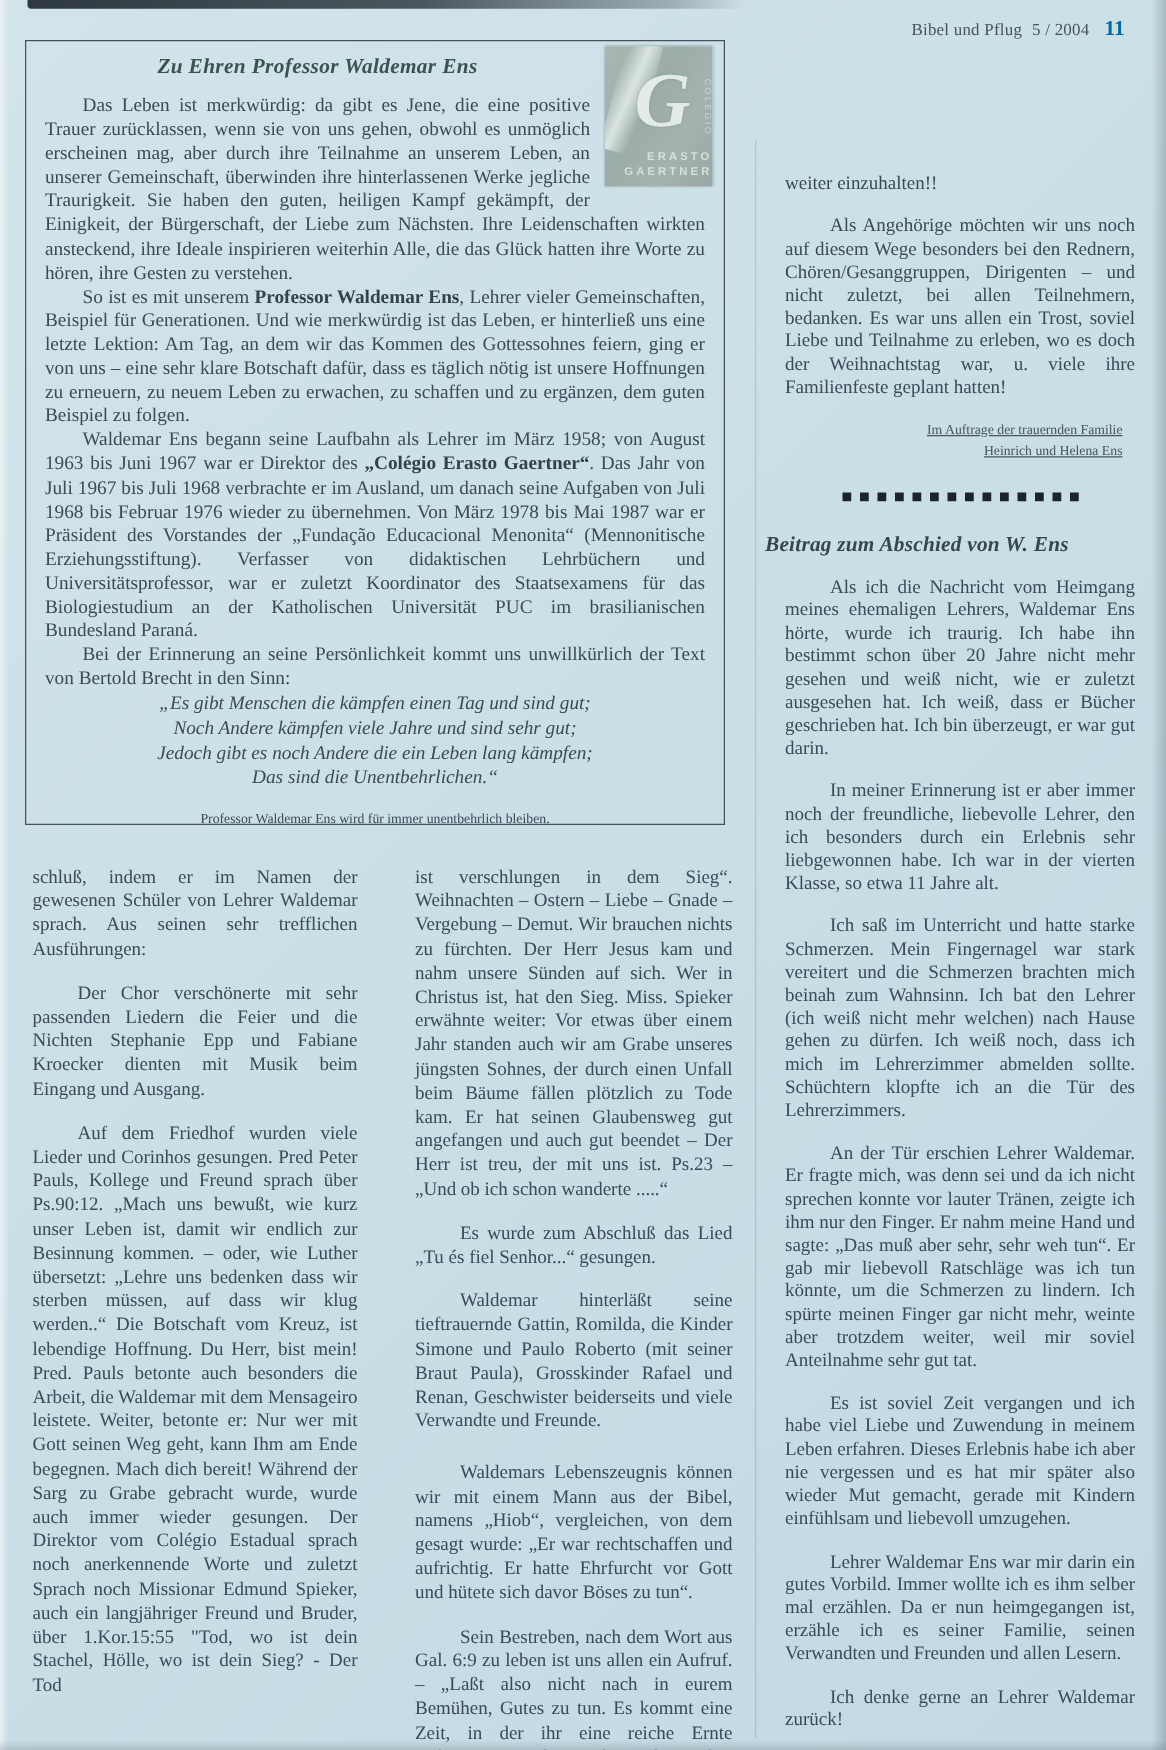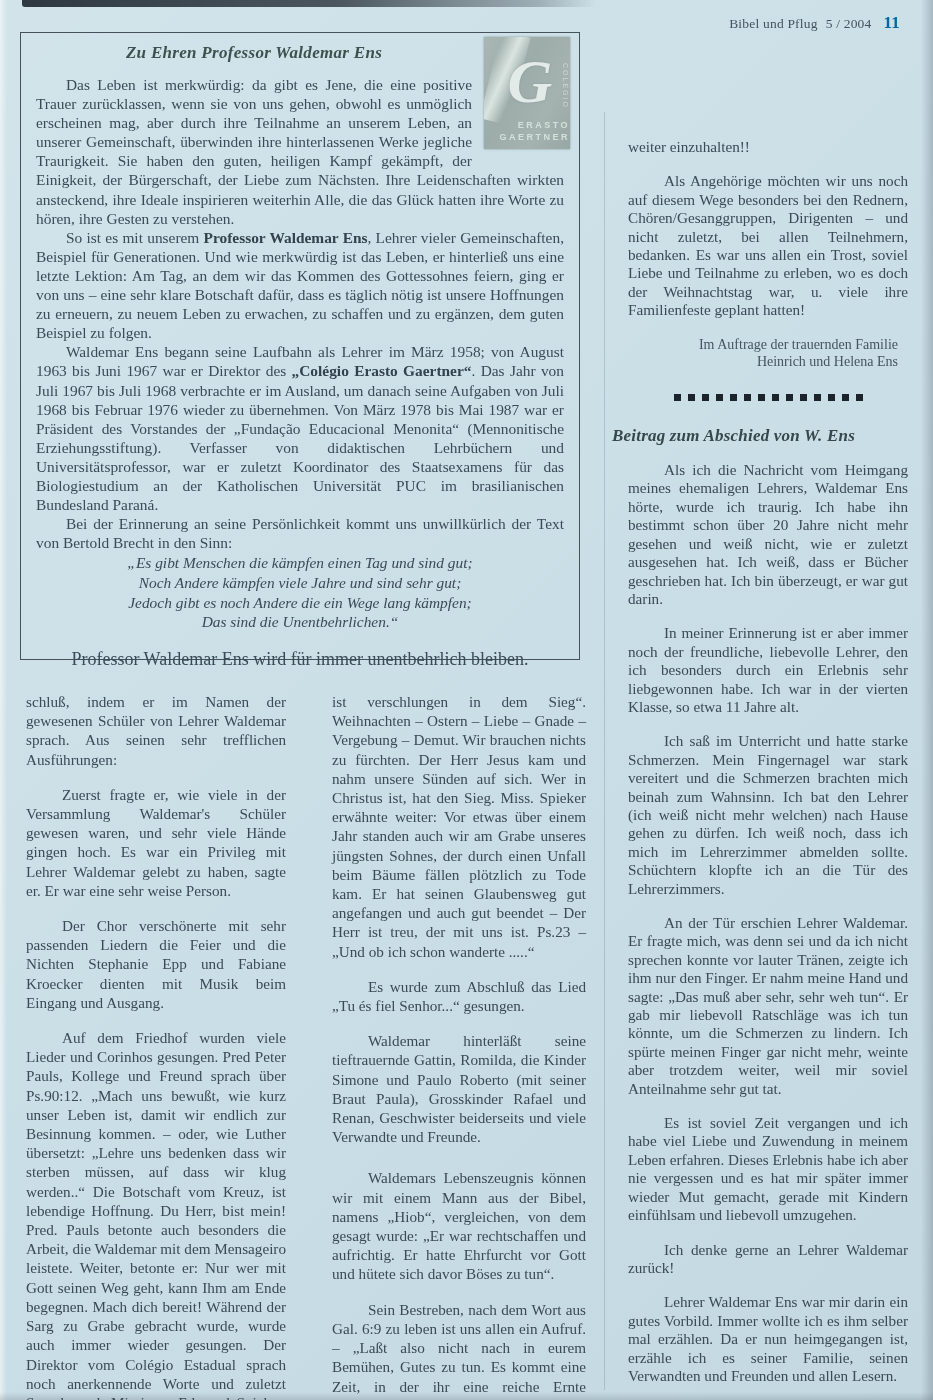--- a/index.html
+++ b/index.html
@@ -47,35 +47,35 @@
   .box .logo .side{position:absolute;right:1px;top:26px;writing-mode:vertical-rl;
     font-size:7px;letter-spacing:2px;color:rgba(214,227,220,.75);
     font-family:"Liberation Sans",sans-serif;}
   .box-title{margin:2px 0 12px 0;text-align:center;font-size:17px;font-weight:bold;
     font-style:italic;color:#3c524e;letter-spacing:.3px;}
   .box p{margin:0;font-size:15.4px;line-height:19.1px;text-align:justify;}
   .box p.ind{text-indent:30px;}
   .box .b{font-weight:bold;color:#33424c;}
   .poem{margin:1px 0 0 0;text-align:center;font-style:italic;}
   .poem div{font-size:15.4px;line-height:19.6px;}
-  .box-closing{margin-top:17px;text-align:center;font-size:18px;}
+  .box-closing{margin-top:17px;text-align:center;font-size:11px;}
 
   
   .col{position:absolute;font-size:15.2px;line-height:19.2px;text-align:justify;}
   .col p{margin:16px;}
   .col p.ind{text-indent:36px;}
   .col p.sp{margin-top:9px;}
   .col p.sp-lg{margin-top:22px;}
   .col-left{left:10px;top:676px;width:292px;}
   .col-mid{left:316px;top:676px;width:286px;}
   .col-right{left:612px;top:122px;width:312px;line-height:18.4px;}
   .col-right p.sp{margin-top:7px;}
 
-  .sig{text-align:right;font-size:14px;line-height:17px;color:#47545f;margin-top:8px;
-    padding-right:26px;}
+  .sig{text-align:right;font-size:11px;line-height:17px;color:#47545f;margin-top:8px;
+    padding-right:26px;text-decoration:underline;}
   .sig2{text-align:right;font-size:13.5px;color:#47545f;margin-top:6px;padding-right:12px;}
 
   .ornament{display:flex;justify-content:center;gap:7px;margin:24px 30px 26px 30px;
     align-items:center;}
   .ornament .sq{width:7px;height:7px;background:#1c242b;display:inline-block;}
 
   .section-heading{font-size:17px;font-weight:bold;font-style:italic;color:#37484b;
     margin:0 0 16px 0;letter-spacing:.2px;text-align:left;}
 </style>
 </head>
@@ -102,29 +102,28 @@
     </div>
   </div>
   <div class="box-title">Zu Ehren Professor Waldemar Ens</div>
   <p class="ind">Das Leben ist merkwürdig: da gibt es Jene, die eine positive Trauer zurücklassen, wenn sie von uns gehen, obwohl es unmöglich erscheinen mag, aber durch ihre Teilnahme an unserem Leben, an unserer Gemeinschaft, überwinden ihre hinterlassenen Werke jegliche Traurigkeit. Sie haben den guten, heiligen Kampf gekämpft, der Einigkeit, der Bürgerschaft, der Liebe zum Nächsten. Ihre Leidenschaften wirkten ansteckend, ihre Ideale inspirieren weiterhin Alle, die das Glück hatten ihre Worte zu hören, ihre Gesten zu verstehen.</p>
   <p class="ind"><span>So ist es mit unserem </span><span class="b">Professor Waldemar Ens</span><span>, Lehrer vieler Gemeinschaften, Beispiel für Generationen. Und wie merkwürdig ist das Leben, er hinterließ uns eine letzte Lektion: Am Tag, an dem wir das Kommen des Gottessohnes feiern, ging er von uns – eine sehr klare Botschaft dafür, dass es täglich nötig ist unsere Hoffnungen zu erneuern, zu neuem Leben zu erwachen, zu schaffen und zu ergänzen, dem guten Beispiel zu folgen.</span></p>
   <p class="ind"><span>Waldemar Ens begann seine Laufbahn als Lehrer im März 1958; von August 1963 bis Juni 1967 war er Direktor des </span><span class="b">„Colégio Erasto Gaertner“</span><span>. Das Jahr von Juli 1967 bis Juli 1968 verbrachte er im Ausland, um danach seine Aufgaben von Juli 1968 bis Februar 1976 wieder zu übernehmen. Von März 1978 bis Mai 1987 war er Präsident des Vorstandes der „Fundação Educacional Menonita“ (Mennonitische Erziehungsstiftung). Verfasser von didaktischen Lehrbüchern und Universitätsprofessor, war er zuletzt Koordinator des Staatsexamens für das Biologiestudium an der Katholischen Universität PUC im brasilianischen Bundesland Paraná.</span></p>
   <p class="ind">Bei der Erinnerung an seine Persönlichkeit kommt uns unwillkürlich der Text von Bertold Brecht in den Sinn:</p>
   <div class="poem">
     <div>„Es gibt Menschen die kämpfen einen Tag und sind gut;</div>
     <div>Noch Andere kämpfen viele Jahre und sind sehr gut;</div>
-    <div>Jedoch gibt es noch Andere die ein Wege lang kämpfen;</div>
+    <div>Jedoch gibt es noch Andere die ein Leben lang kämpfen;</div>
     <div>Das sind die Unentbehrlichen.“</div>
   </div>
   <div class="box-closing">Professor Waldemar Ens wird für immer unentbehrlich bleiben.</div>
 </div>
 
 <div class="col col-left">
   <p>schluß, indem er im Namen der gewesenen Schüler von Lehrer Waldemar sprach. Aus seinen sehr trefflichen Ausführungen:</p>
-  <p class="ind">Zuerst fragte er, wie viele in der Versammlung Waldemar's Schüler gewesen waren, und sehr viele Hände gingen hoch. Es war ein Privileg mit Lehrer Waldemar gelebt zu haben, sagte er. Er war eine sehr weise Person.</p>
   <p class="ind">Der Chor verschönerte mit sehr passenden Liedern die Feier und die Nichten Stephanie Epp und Fabiane Kroecker dienten mit Musik beim Eingang und Ausgang.</p>
   <p class="ind sp">Auf dem Friedhof wurden viele Lieder und Corinhos gesungen. Pred Peter Pauls, Kollege und Freund sprach über Ps.90:12. „Mach uns bewußt, wie kurz unser Leben ist, damit wir endlich zur Besinnung kommen. – oder, wie Luther übersetzt: „Lehre uns bedenken dass wir sterben müssen, auf dass wir klug werden..“ Die Botschaft vom Kreuz, ist lebendige Hoffnung. Du Herr, bist mein! Pred. Pauls betonte auch besonders die Arbeit, die Waldemar mit dem Mensageiro leistete. Weiter, betonte er: Nur wer mit Gott seinen Weg geht, kann Ihm am Ende begegnen. Mach dich bereit! Während der Sarg zu Grabe gebracht wurde, wurde auch immer wieder gesungen. Der Direktor vom Colégio Estadual sprach noch anerkennende Worte und zuletzt Sprach noch Missionar Edmund Spieker, auch ein langjähriger Freund und Bruder, über 1.Kor.15:55 "Tod, wo ist dein Stachel, Hölle, wo ist dein Sieg? - Der Tod</p>
 </div>
 
 <div class="col col-mid">
   <p>ist verschlungen in dem Sieg“. Weihnachten – Ostern – Liebe – Gnade – Vergebung – Demut. Wir brauchen nichts zu fürchten. Der Herr Jesus kam und nahm unsere Sünden auf sich. Wer in Christus ist, hat den Sieg. Miss. Spieker erwähnte weiter: Vor etwas über einem Jahr standen auch wir am Grabe unseres jüngsten Sohnes, der durch einen Unfall beim Bäume fällen plötzlich zu Tode kam. Er hat seinen Glaubensweg gut angefangen und auch gut beendet – Der Herr ist treu, der mit uns ist. Ps.23 – „Und ob ich schon wanderte .....“</p>
   <p class="ind sp">Es wurde zum Abschluß das Lied „Tu és fiel Senhor...“ gesungen.</p>
   <p class="ind sp">Waldemar hinterläßt seine tieftrauernde Gattin, Romilda, die Kinder Simone und Paulo Roberto (mit seiner Braut Paula), Grosskinder Rafael und Renan, Geschwister beiderseits und viele Verwandte und Freunde.</p>
   <p class="ind sp-lg">Waldemars Lebenszeugnis können wir mit einem Mann aus der Bibel, namens „Hiob“, vergleichen, von dem gesagt wurde: „Er war rechtschaffen und aufrichtig. Er hatte Ehrfurcht vor Gott und hütete sich davor Böses zu tun“.</p>
   <p class="ind sp">Sein Bestreben, nach dem Wort aus Gal. 6:9 zu leben ist uns allen ein Aufruf. – „Laßt also nicht nach in eurem Bemühen, Gutes zu tun. Es kommt eine Zeit, in der ihr eine reiche Ernte einbringen werdet. Gebt nicht vorher auf!“ – soll auch weiterhin unser Bestreben sein – gebe Gott uns Hilfe und Begabungen dieses</p>
@@ -151,17 +150,17 @@
       <span class="sq"></span>
       <span class="sq"></span>
       <span class="sq"></span>
       <span class="sq"></span>
     </div>
   <div class="section-heading">Beitrag zum Abschied von W. Ens</div>
   <p class="ind">Als ich die Nachricht vom Heimgang meines ehemaligen Lehrers, Waldemar Ens hörte, wurde ich traurig. Ich habe ihn bestimmt schon über 20 Jahre nicht mehr gesehen und weiß nicht, wie er zuletzt ausgesehen hat. Ich weiß, dass er Bücher geschrieben hat. Ich bin überzeugt, er war gut darin.</p>
   <p class="ind sp">In meiner Erinnerung ist er aber immer noch der freundliche, liebevolle Lehrer, den ich besonders durch ein Erlebnis sehr liebgewonnen habe. Ich war in der vierten Klasse, so etwa 11 Jahre alt.</p>
   <p class="ind sp">Ich saß im Unterricht und hatte starke Schmerzen. Mein Fingernagel war stark vereitert und die Schmerzen brachten mich beinah zum Wahnsinn. Ich bat den Lehrer (ich weiß nicht mehr welchen) nach Hause gehen zu dürfen. Ich weiß noch, dass ich mich im Lehrerzimmer abmelden sollte. Schüchtern klopfte ich an die Tür des Lehrerzimmers.</p>
   <p class="ind sp">An der Tür erschien Lehrer Waldemar. Er fragte mich, was denn sei und da ich nicht sprechen konnte vor lauter Tränen, zeigte ich ihm nur den Finger. Er nahm meine Hand und sagte: „Das muß aber sehr, sehr weh tun“. Er gab mir liebevoll Ratschläge was ich tun könnte, um die Schmerzen zu lindern. Ich spürte meinen Finger gar nicht mehr, weinte aber trotzdem weiter, weil mir soviel Anteilnahme sehr gut tat.</p>
-  <p class="ind sp">Es ist soviel Zeit vergangen und ich habe viel Liebe und Zuwendung in meinem Leben erfahren. Dieses Erlebnis habe ich aber nie vergessen und es hat mir später immer wieder Mut gemacht, gerade mit Kindern einfühlsam und liebevoll umzugehen.</p>
+  <p class="ind sp">Es ist soviel Zeit vergangen und ich habe viel Liebe und Zuwendung in meinem Leben erfahren. Dieses Erlebnis habe ich aber nie vergessen und es hat mir später also wieder Mut gemacht, gerade mit Kindern einfühlsam und liebevoll umzugehen.</p>
+  <p class="ind sp">Lehrer Waldemar Ens war mir darin ein gutes Vorbild. Immer wollte ich es ihm selber mal erzählen. Da er nun heimgegangen ist, erzähle ich es seiner Familie, seinen Verwandten und Freunden und allen Lesern.</p>
   <p class="ind sp">Ich denke gerne an Lehrer Waldemar zurück!</p>
-  <p class="ind sp">Lehrer Waldemar Ens war mir darin ein gutes Vorbild. Immer wollte ich es ihm selber mal erzählen. Da er nun heimgegangen ist, erzähle ich es seiner Familie, seinen Verwandten und Freunden und allen Lesern.</p>
   <div class="sig2">Herzlichst Irene Friesen Andrae.</div>
 </div>
 
 </body></html>

